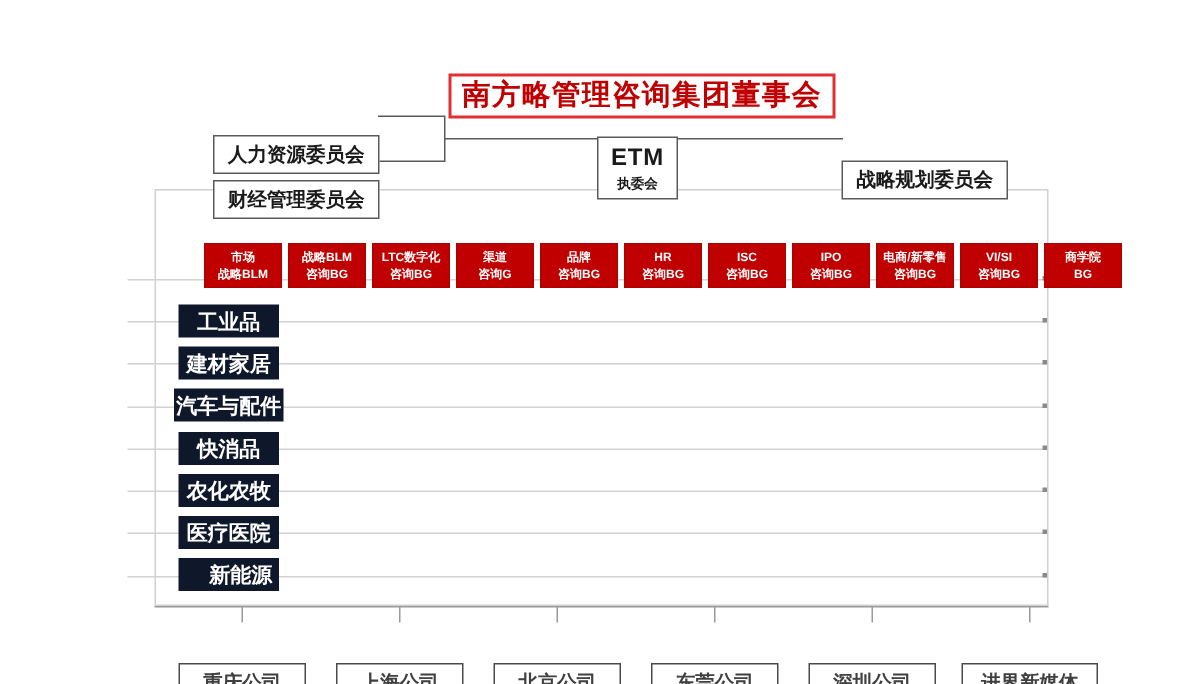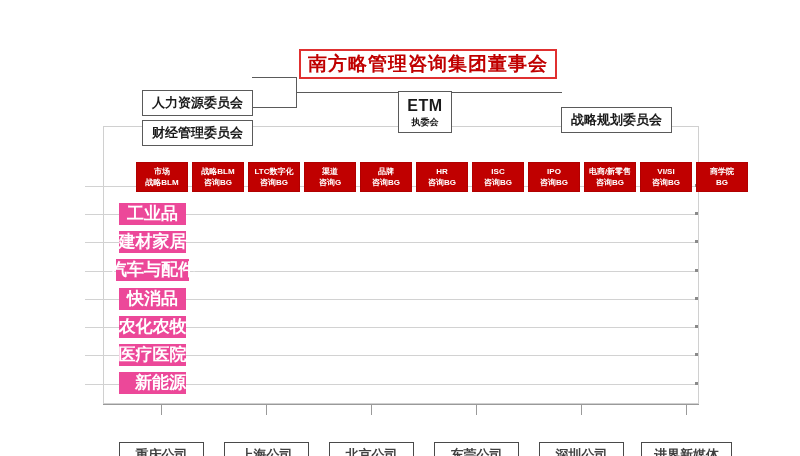--- a/index.html
+++ b/index.html
@@ -79,24 +79,24 @@
     font-weight: bold;
     font-size: 8px;
     z-index: 4;
     padding: 0 19px;
   }
   .bg-chip span { display: block; }
   .bg-line2 { margin-top: 1px; }
 
   
   .industry-box {
-    background: #ec4899;
+    background: #0f172a;
     color: #ffffff;
     font-weight: bold;
-    font-size: 17px;
+    font-size: 14px;
     border: 0;
     z-index: 4;
   }
 
   
   .company-box {
     border: 1.6px solid #4A4A4A;
     background: #ffffff;
     color: #404040;
     font-weight: bold;

